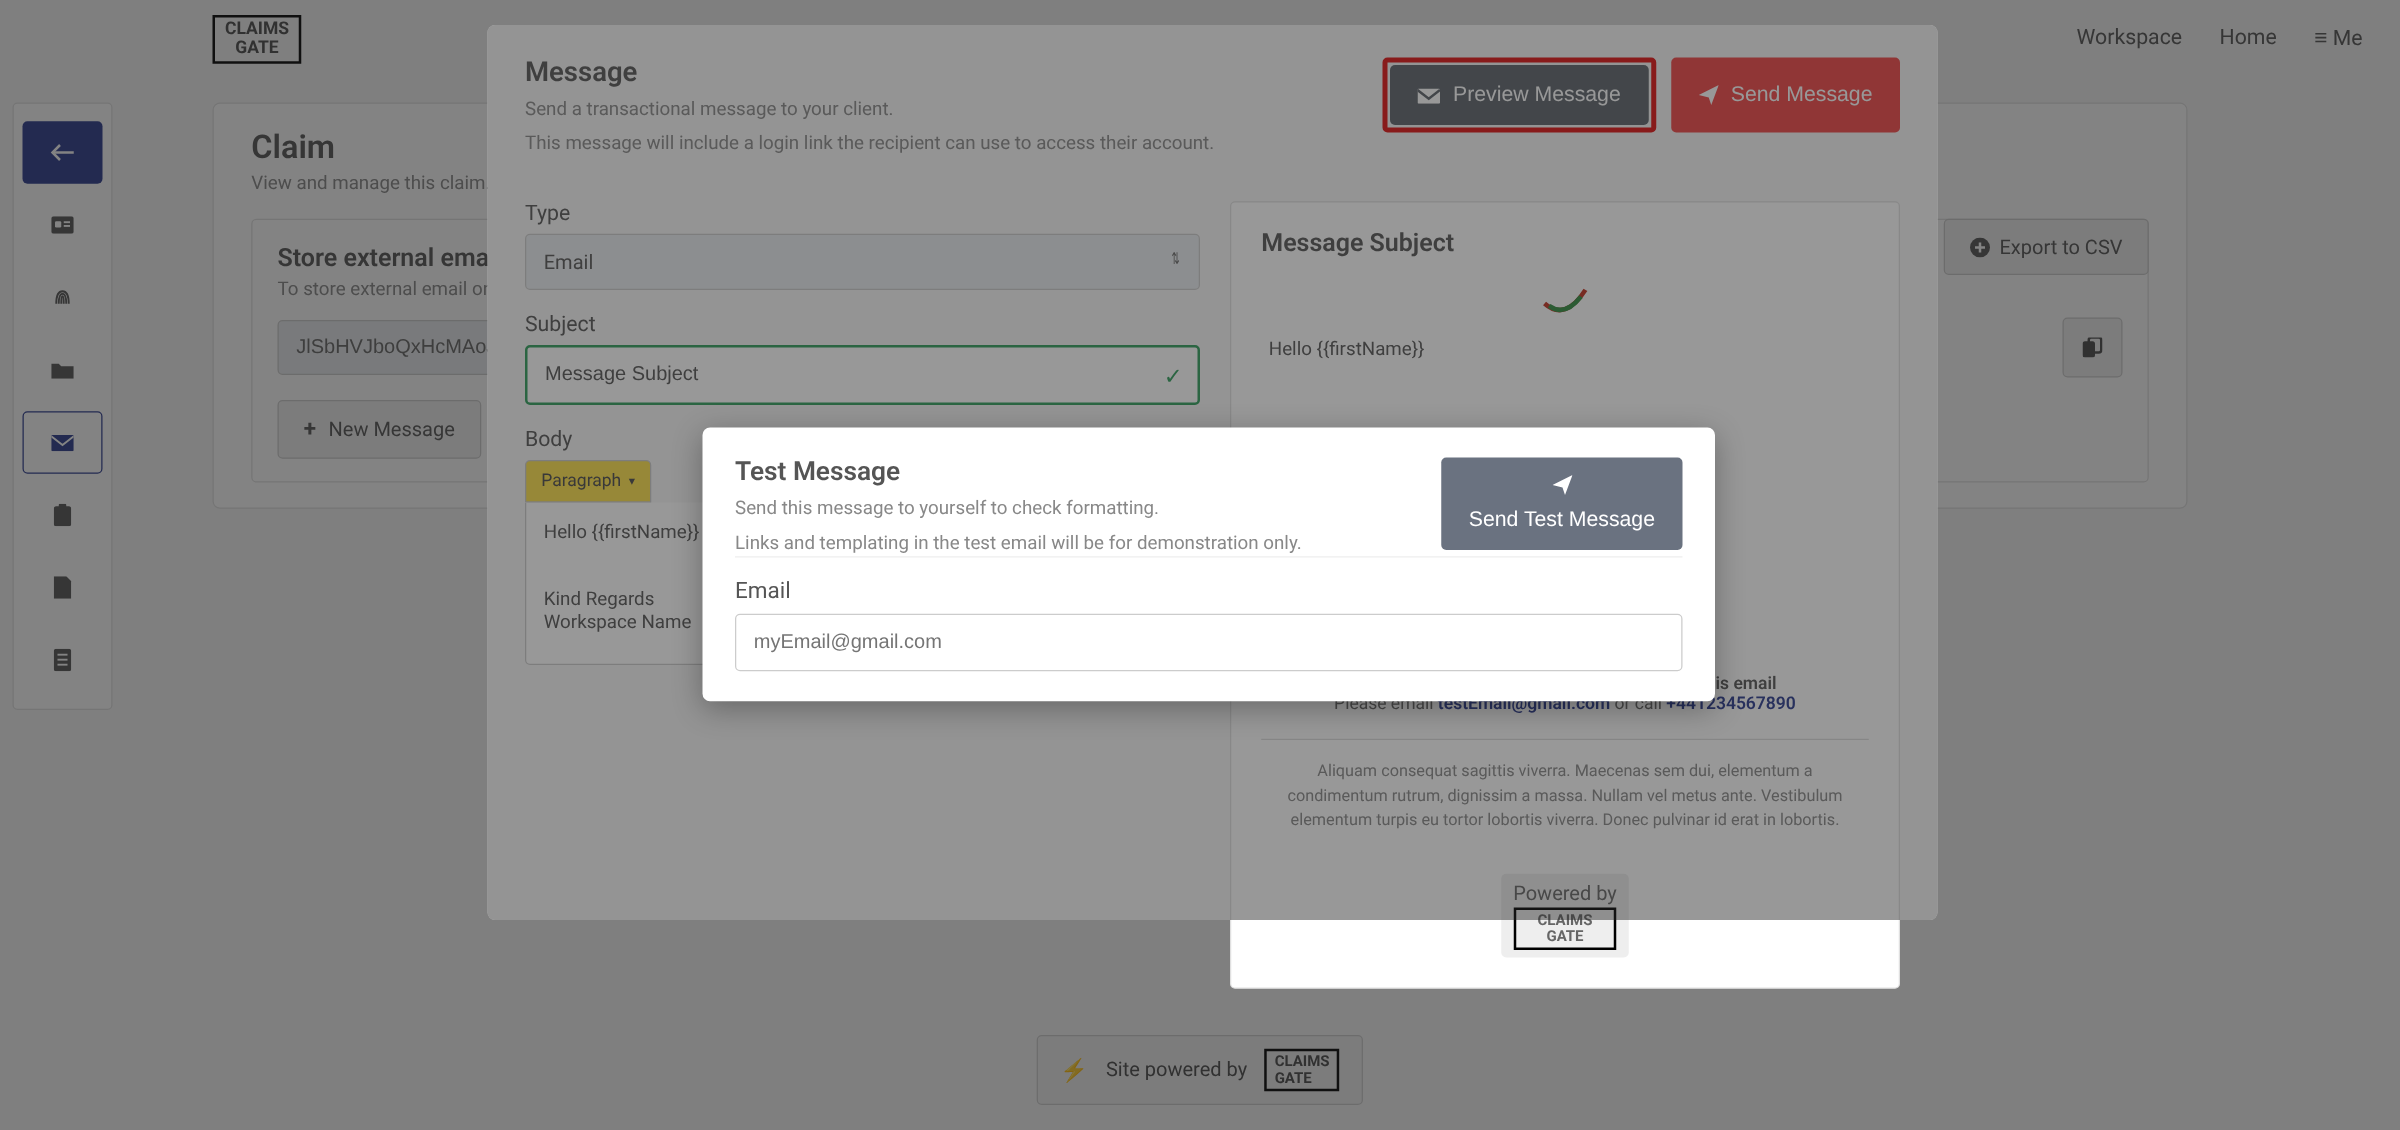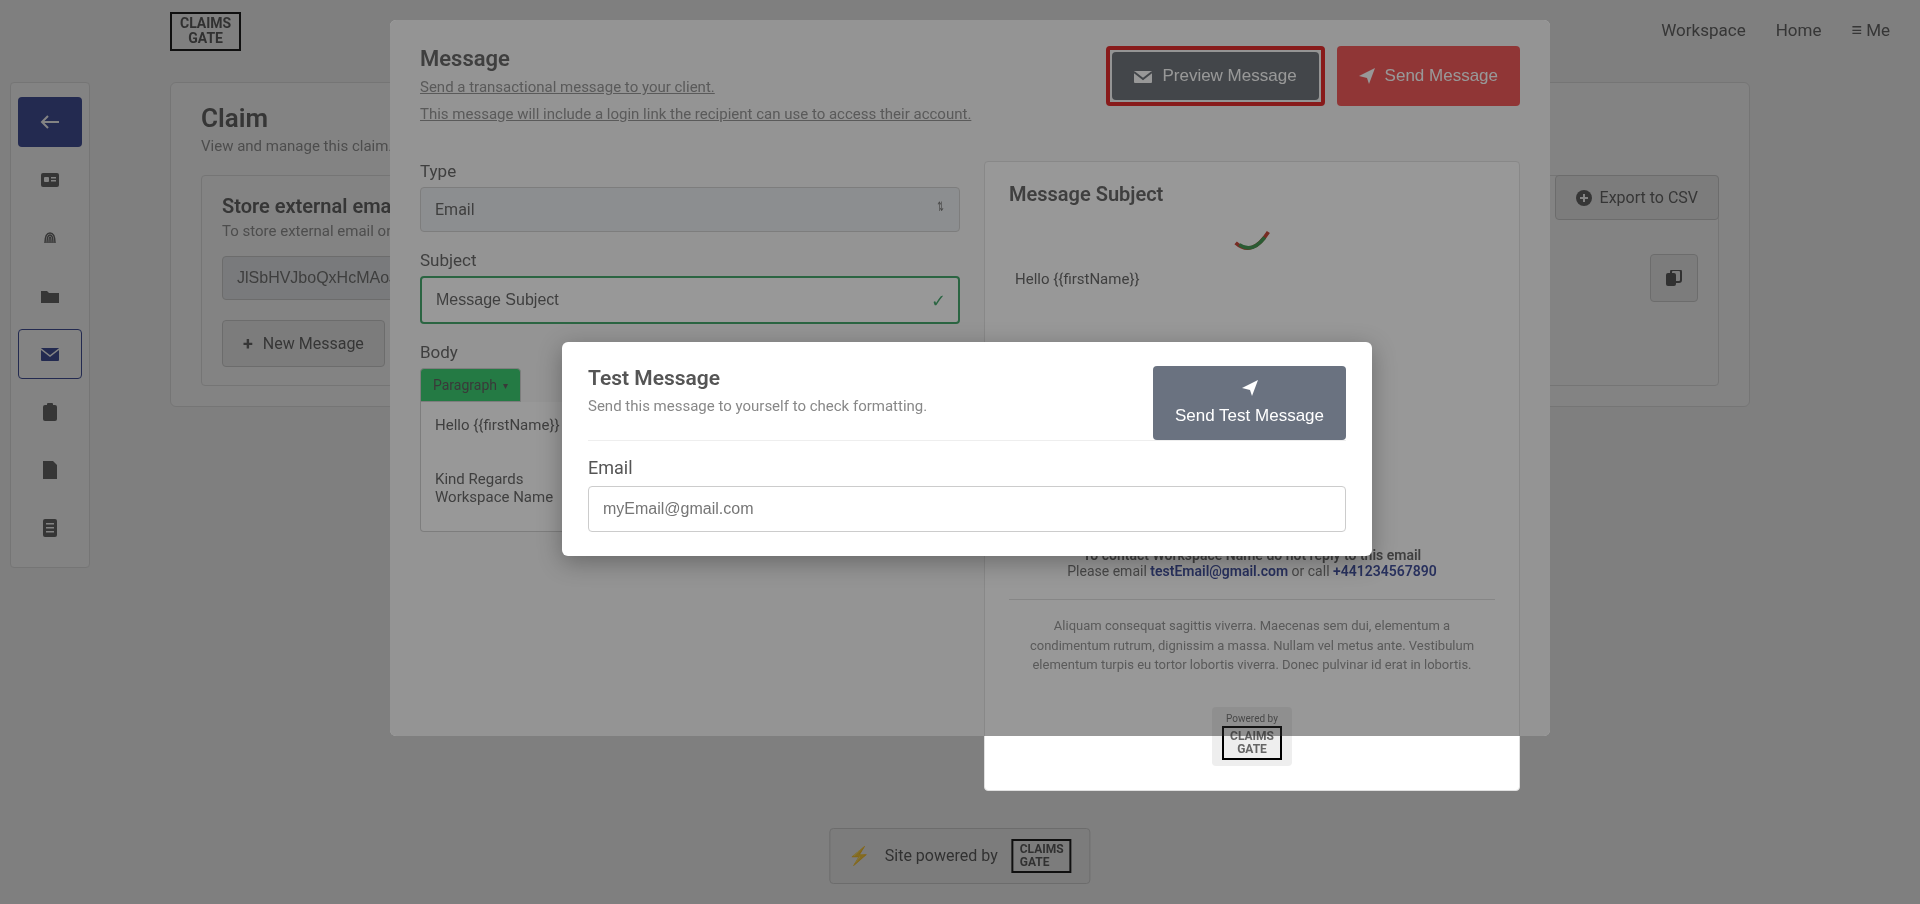--- a/index.html
+++ b/index.html
@@ -36,52 +36,52 @@
   .bolt { color:#d9a030; font-size:18px;}
   .logo-small { border:2px solid #000; padding:2px 6px; font-weight:bold; font-size:12px; line-height:1.1;}
   
   
   .dim { position:absolute; inset:0; background:rgba(30,30,30,0.55); }
   
   
   .msg-modal { position:absolute; left:390px; top:20px; width:1160px; height:716px; background:#f7f7f7; border-radius:6px; padding:26px 30px 30px 30px; }
   .msg-header { display:flex; justify-content:space-between; align-items:flex-start;}
   .msg-header h2 { font-size:22px; color:#555; font-weight:600;}
-  .msg-header .sub { font-size:15px; color:#888; margin-top:6px; line-height:1.4;text-decoration:underline;}
+  .msg-header .sub { font-size:15px; color:#888; margin-top:6px; line-height:1.4;}
   .msg-buttons { display:flex; gap:12px;}
   .btn { padding:14px 22px; border-radius:4px; font-size:17px; display:flex; gap:10px; align-items:center; border:none; cursor:pointer;}
   .btn-grey { background:#5c636a; color:#fff;}
   .btn-blue { background:#ef4444; color:#fff;}
   .red-highlight { border:4px solid #e01010; border-radius:4px; padding:2px;}
   
   .msg-body { display:flex; gap:24px; margin-top:36px;}
   .msg-left { flex:0 0 540px;}
   .msg-right { flex:1; background:#fff; border:1px solid #e0e0e0; border-radius:4px; padding:20px 24px; height:630px; position:relative;}
   
   .form-label { font-size:17px; color:#555; margin-bottom:6px; display:block;}
   .form-select { width:100%; padding:12px 14px; background:#e9ecef; border:1px solid #ccc; border-radius:4px; font-size:16px; color:#555; appearance:none; position:relative;}
   .select-wrap { position:relative; }
   .select-wrap::after { content:"⇅"; position:absolute; right:14px; top:12px; color:#666; font-size:13px; transform: scaleX(0.6);}
   .form-field { margin-bottom:18px;}
   .subject-input-wrap { position:relative;}
   .subject-input { width:100%; padding:13px 44px 13px 14px; border:2px solid #2e9e5b; border-radius:4px; font-size:16px; color:#555; background:#fff;}
   .check-icon { position:absolute; right:14px; top:14px; color:#2e9e5b; font-size:18px; }
-  .para-select { padding:8px 12px; border:1px solid #ccc; background:#22c55e; font-size:14px; border-radius:4px 4px 0 0; display:inline-flex; align-items:center; gap:6px; }
+  .para-select { padding:8px 12px; border:1px solid #ccc; background:#fde047; font-size:14px; border-radius:4px 4px 0 0; display:inline-flex; align-items:center; gap:6px; }
   .editor { border:1px solid #ccc; border-top:none; padding:14px; min-height:130px; font-size:15px; color:#555; background:#fff; border-radius:0 0 4px 4px;}
   
   .preview-subject { font-size:20px; color:#555; font-weight:600;}
   .swoosh { width:40px; height:30px; margin:20px auto 14px auto; display:block;}
   .preview-hello { font-size:15px; color:#555; padding: 0 6px;}
   
   .preview-footer { position:absolute; left:24px; right:24px; bottom:24px; text-align:center; font-size:14px; color:#666;}
   .preview-footer .line-top { border-top:1px solid #ddd; padding-top:14px; font-size:14px;}
   .preview-footer a { color:#2a3a8f; font-weight:600; text-decoration:none;}
   .preview-footer .lorem { margin-top:20px; font-size:13px; color:#888; line-height:1.5; padding:16px 10px;}
   .powered-badge { margin:16px auto 0 auto; display:inline-block; background:#eee; border-radius:4px; padding:6px 10px;}
-  .powered-badge .pw { font-size:10px; color:#666;}
+  .powered-badge .pw { font-size:16px; color:#666;}
   .powered-badge .logo-small { margin-top:2px;}
   
   
   .dim2 { position:absolute; inset:0; background:rgba(40,40,40,0.48); border-radius:6px;}
   
   
   .test-popup { position:absolute; left:562px; top:342px; width:810px; background:#fff; border-radius:6px; box-shadow:0 6px 24px rgba(0,0,0,0.3); padding:24px 26px;}
   .test-popup-header { display:flex; justify-content:space-between; align-items:flex-start; border-bottom:1px solid #eee;}
   .test-popup h3 { font-size:21px; color:#555; font-weight:600;}
   .test-popup .sub { font-size:15px; color:#888; margin-top:5px; line-height:1.5;}
@@ -286,20 +286,21 @@
   </div>
 
   <div class="dim2"></div>
 </div>
 
 <div class="test-popup">
   <div class="test-popup-header">
     <div>
       <h3>Test Message</h3>
       <div class="sub">Send this message to yourself to check formatting.</div>
+      <div class="sub">Links and templating in the test email will be for demonstration only.</div>
     </div>
     <button class="send-test-btn">
       <svg width="16" height="16" fill="currentColor">
           <path d="M0 8 L16 0 L10 16 L8 10 Z"></path>
         </svg>
       <span>Send Test Message</span>
     </button>
   </div>
   <label class="test-email-label">Email</label>
   <input class="test-email-input" placeholder="myEmail@gmail.com" style="">

